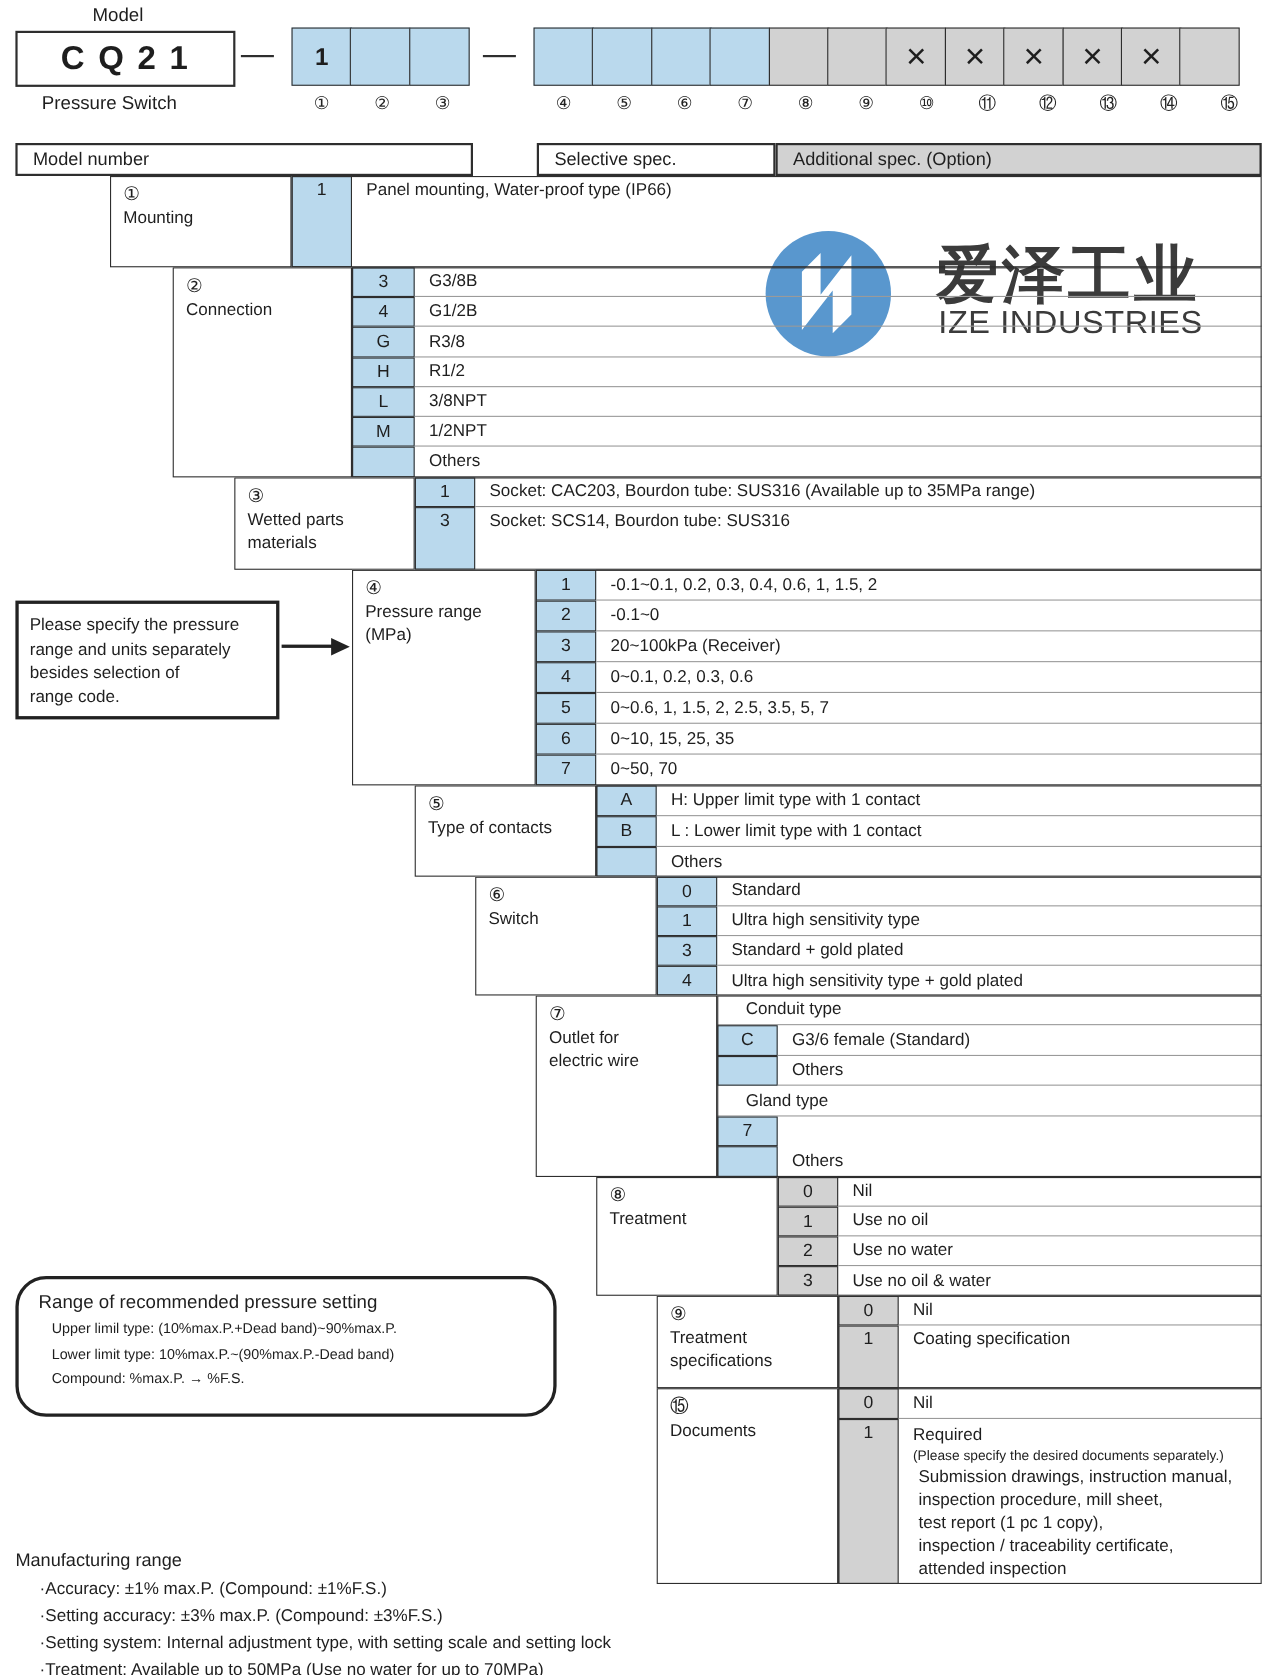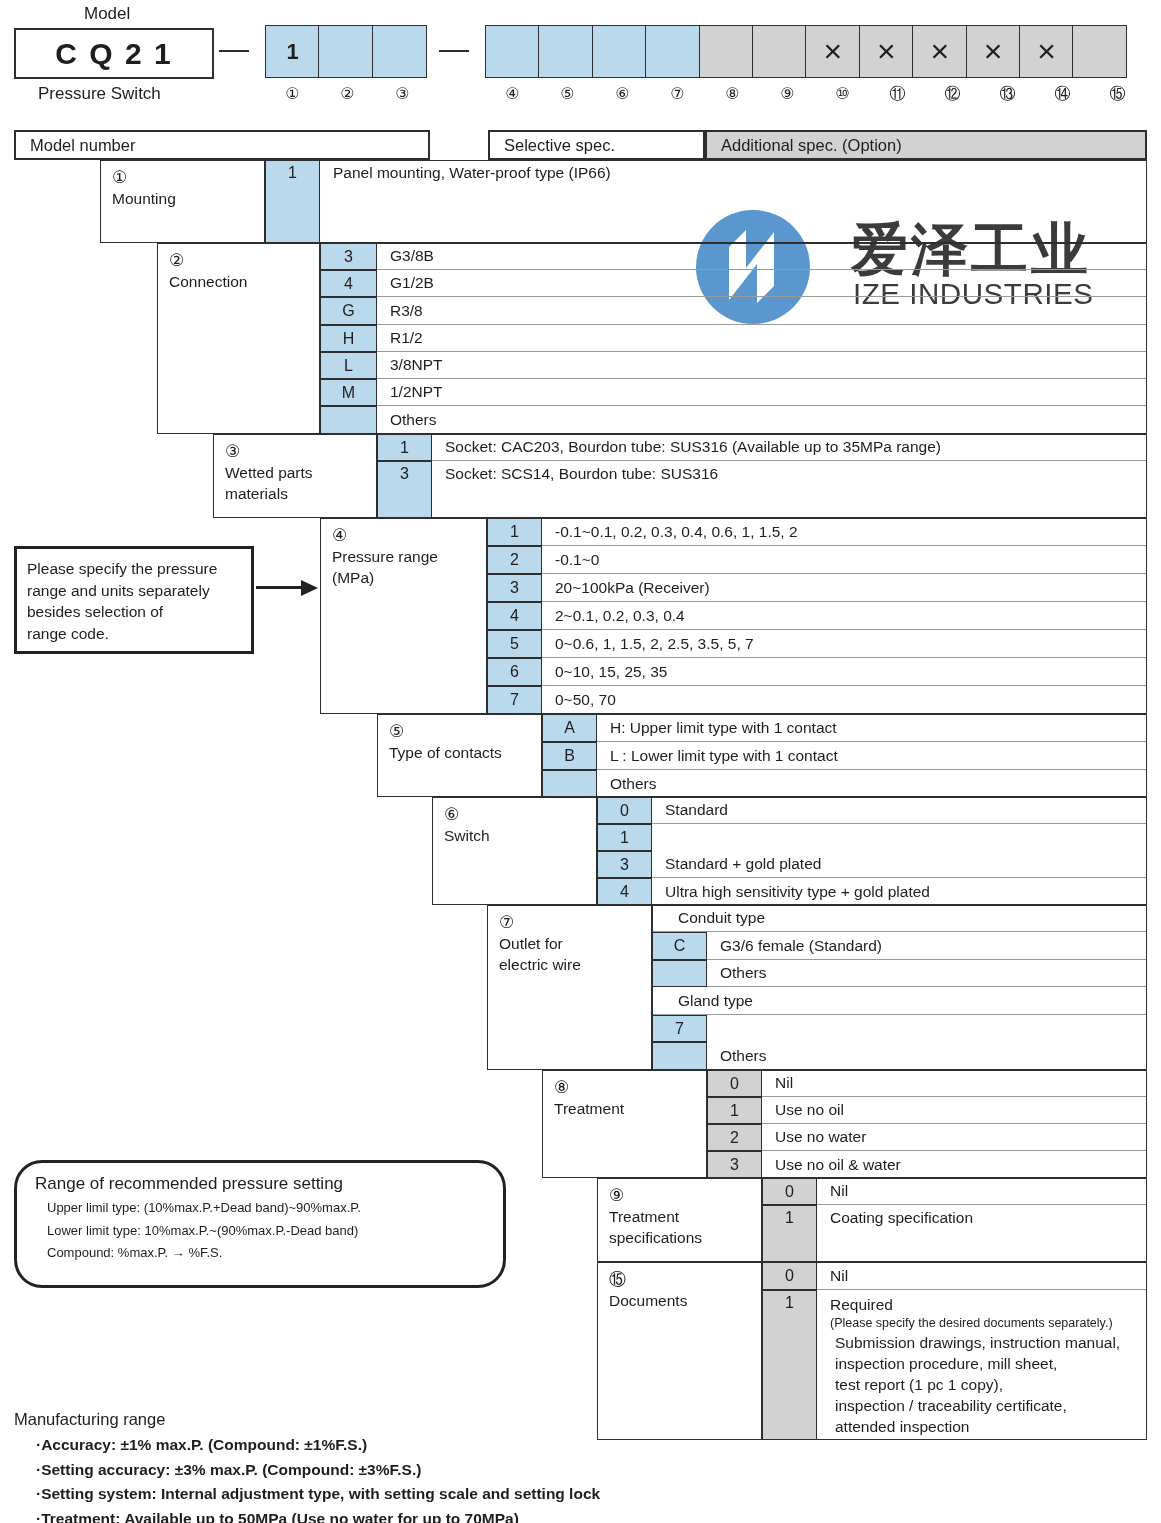--- a/index.html
+++ b/index.html
@@ -54,21 +54,21 @@
   .arrow-head{left:301px;top:579.5px;width:0;height:0;border-top:8px solid transparent;
               border-bottom:8px solid transparent;border-left:17px solid #222;}
   
   .round-box{left:14px;top:1160px;width:492px;height:128px;box-sizing:border-box;
              border:3px solid #222;border-radius:28px;padding:11px 16px 0 18px;background:#fff;}
   .rb-title{font-size:17px;margin-bottom:3px;}
   .rb-line{font-size:13px;line-height:22.5px;padding-left:12px;}
   
   .mfg{left:14px;top:1410px;width:720px;}
   .mfg-title{font-size:16.5px;margin-bottom:4px;}
-  .mfg-line{font-size:15.5px;line-height:24.5px;padding-left:22px;font-weight:bold;}
+  .mfg-line{font-size:15.5px;line-height:24.5px;padding-left:22px;}
   
   .logo{position:absolute;left:693px;top:206px;width:420px;height:125px;z-index:0;}
   .logo svg{position:absolute;left:0;top:0;}
   .logo-cn{position:absolute;left:158px;top:6px;font-size:57px;font-weight:bold;color:#3b3b3b;
            letter-spacing:3px;font-family:"DejaVu Sans",sans-serif;}
   .logo-en{position:absolute;left:160px;top:72px;font-size:29px;color:#3b3b3b;letter-spacing:0.5px;
            transform:scaleX(1.02);transform-origin:left;}
 </style>
 </head>
 <body>
@@ -184,21 +184,21 @@
           <div>Pressure range</div>
           <div>(MPa)</div>
         </div>
         <div class="codecell" style="left: 167px; top: 0px; width: 55px; height: 28px; background: rgb(186, 217, 237);">1</div>
         <div class="desccell sep" style="left: 222px; top: 0px; width: 605px; height: 28px;">-0.1~0.1, 0.2, 0.3, 0.4, 0.6, 1, 1.5, 2</div>
         <div class="codecell" style="left: 167px; top: 28px; width: 55px; height: 28px; background: rgb(186, 217, 237);">2</div>
         <div class="desccell sep" style="left: 222px; top: 28px; width: 605px; height: 28px;">-0.1~0</div>
         <div class="codecell" style="left: 167px; top: 56px; width: 55px; height: 28px; background: rgb(186, 217, 237);">3</div>
         <div class="desccell sep" style="left: 222px; top: 56px; width: 605px; height: 28px;">20~100kPa (Receiver)</div>
         <div class="codecell" style="left: 167px; top: 84px; width: 55px; height: 28px; background: rgb(186, 217, 237);">4</div>
-        <div class="desccell sep" style="left: 222px; top: 84px; width: 605px; height: 28px;">2~0.1, 0.2, 0.3, 0.4</div>
+        <div class="desccell sep" style="left: 222px; top: 84px; width: 605px; height: 28px;">0~0.1, 0.2, 0.3, 0.6</div>
         <div class="codecell" style="left: 167px; top: 112px; width: 55px; height: 28px; background: rgb(186, 217, 237);">5</div>
         <div class="desccell sep" style="left: 222px; top: 112px; width: 605px; height: 28px;">0~0.6, 1, 1.5, 2, 2.5, 3.5, 5, 7</div>
         <div class="codecell" style="left: 167px; top: 140px; width: 55px; height: 28px; background: rgb(186, 217, 237);">6</div>
         <div class="desccell sep" style="left: 222px; top: 140px; width: 605px; height: 28px;">0~10, 15, 25, 35</div>
         <div class="codecell" style="left: 167px; top: 168px; width: 55px; height: 28px; background: rgb(186, 217, 237);">7</div>
         <div class="desccell" style="left: 222px; top: 168px; width: 605px; height: 28px;">0~50, 70</div>
         <div class="rows-outline" style="left: 167px; top: 0px; width: 660px; height: 196px;"></div>
       </div>
       <div class="section" style="left: 377px; top: 714px; width: 770px; height: 83px;">
         <div class="labelbox" style="width: 165px; height: 83px;">
@@ -214,20 +214,21 @@
         <div class="rows-outline" style="left: 165px; top: 0px; width: 605px; height: 83px;"></div>
       </div>
       <div class="section" style="left: 432px; top: 797px; width: 715px; height: 108px;">
         <div class="labelbox" style="width: 165px; height: 108px;">
           <div class="circ">⑥</div>
           <div>Switch</div>
         </div>
         <div class="codecell" style="left: 165px; top: 0px; width: 55px; height: 27px; background: rgb(186, 217, 237);">0</div>
         <div class="desccell sep" style="left: 220px; top: 0px; width: 495px; height: 27px;">Standard</div>
         <div class="codecell" style="left: 165px; top: 27px; width: 55px; height: 27px; background: rgb(186, 217, 237);">1</div>
+        <div class="desccell sep" style="left: 220px; top: 27px; width: 495px; height: 27px;">Ultra high sensitivity type</div>
         <div class="codecell" style="left: 165px; top: 54px; width: 55px; height: 27px; background: rgb(186, 217, 237);">3</div>
         <div class="desccell sep" style="left: 220px; top: 54px; width: 495px; height: 27px;">Standard + gold plated</div>
         <div class="codecell" style="left: 165px; top: 81px; width: 55px; height: 27px; background: rgb(186, 217, 237);">4</div>
         <div class="desccell" style="left: 220px; top: 81px; width: 495px; height: 27px;">Ultra high sensitivity type + gold plated</div>
         <div class="rows-outline" style="left: 165px; top: 0px; width: 550px; height: 108px;"></div>
       </div>
       <div class="section" style="left: 487px; top: 905px; width: 660px; height: 165px;">
         <div class="labelbox" style="width: 165px; height: 165px;">
           <div class="circ">⑦</div>
           <div>Outlet for</div>

